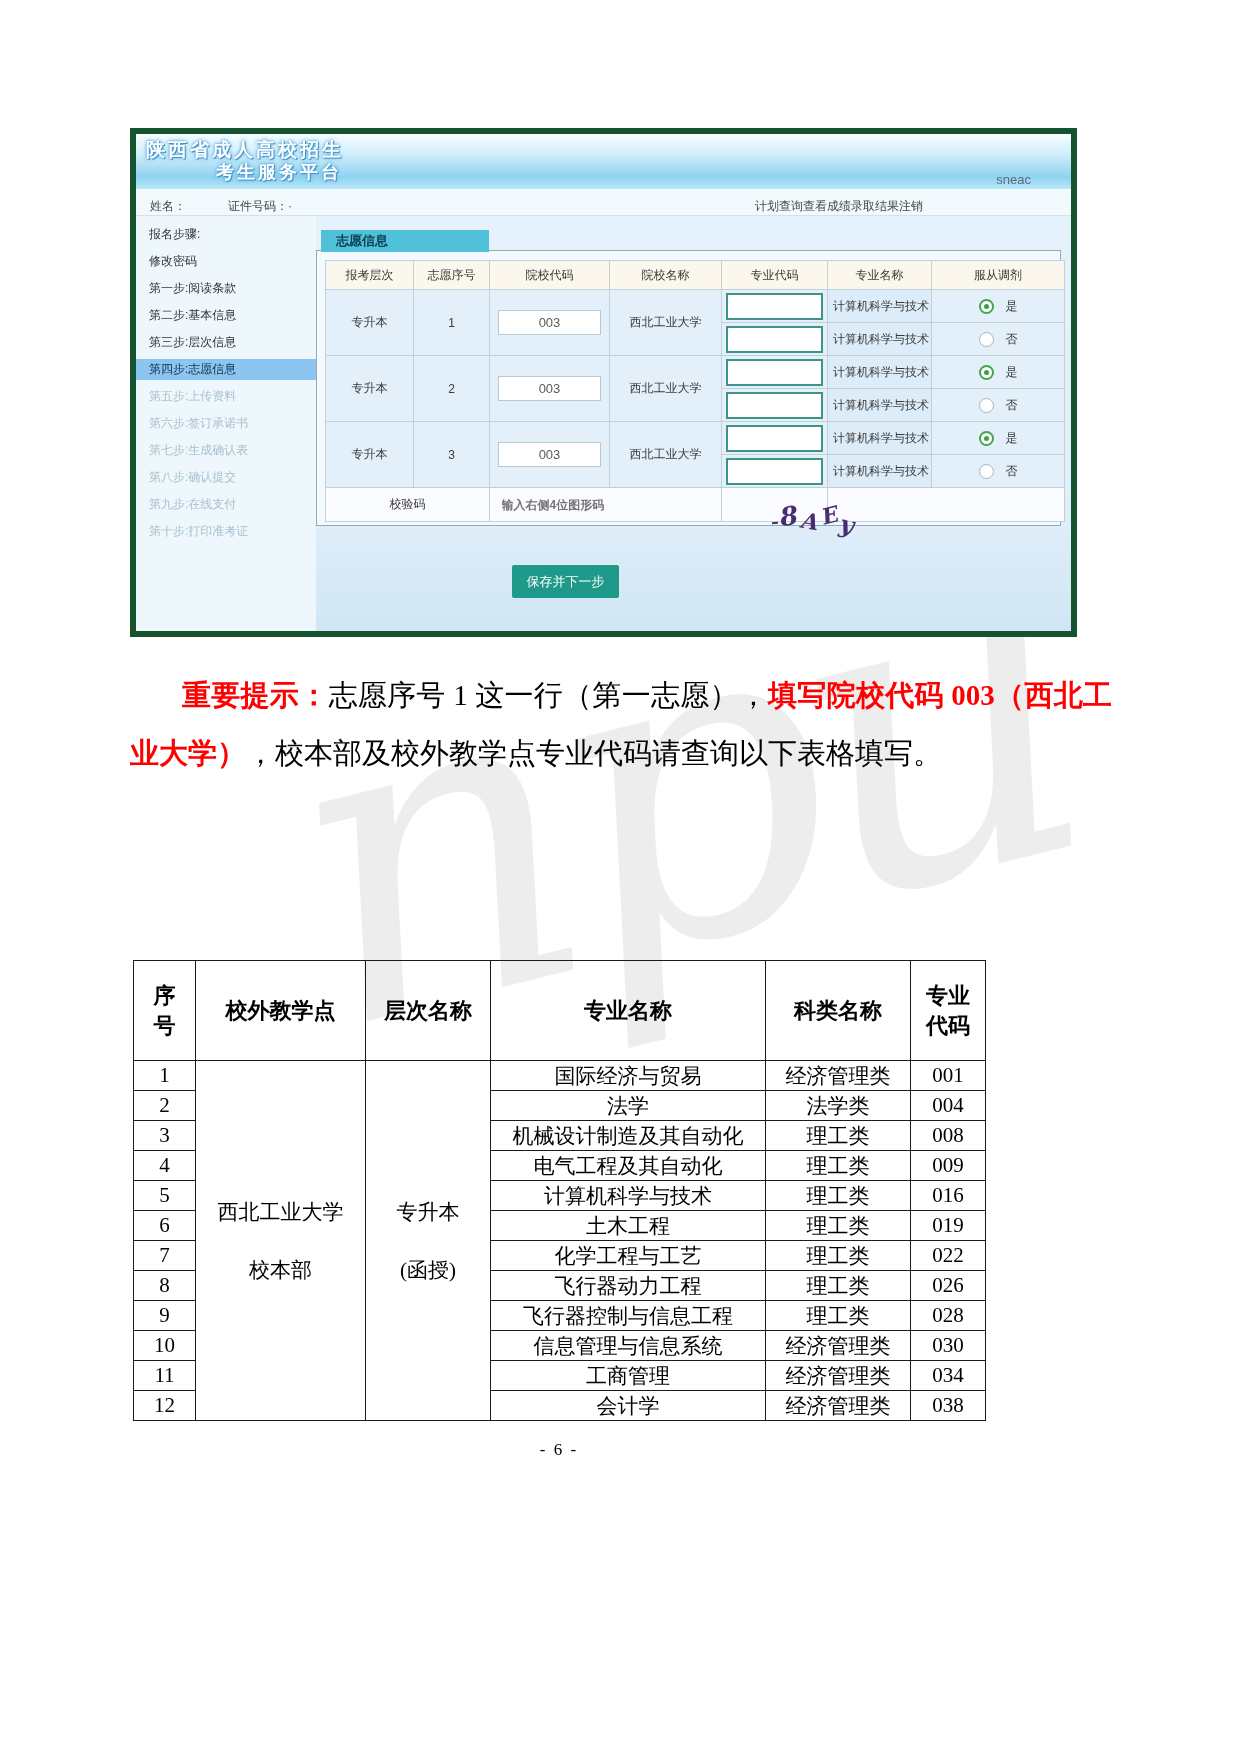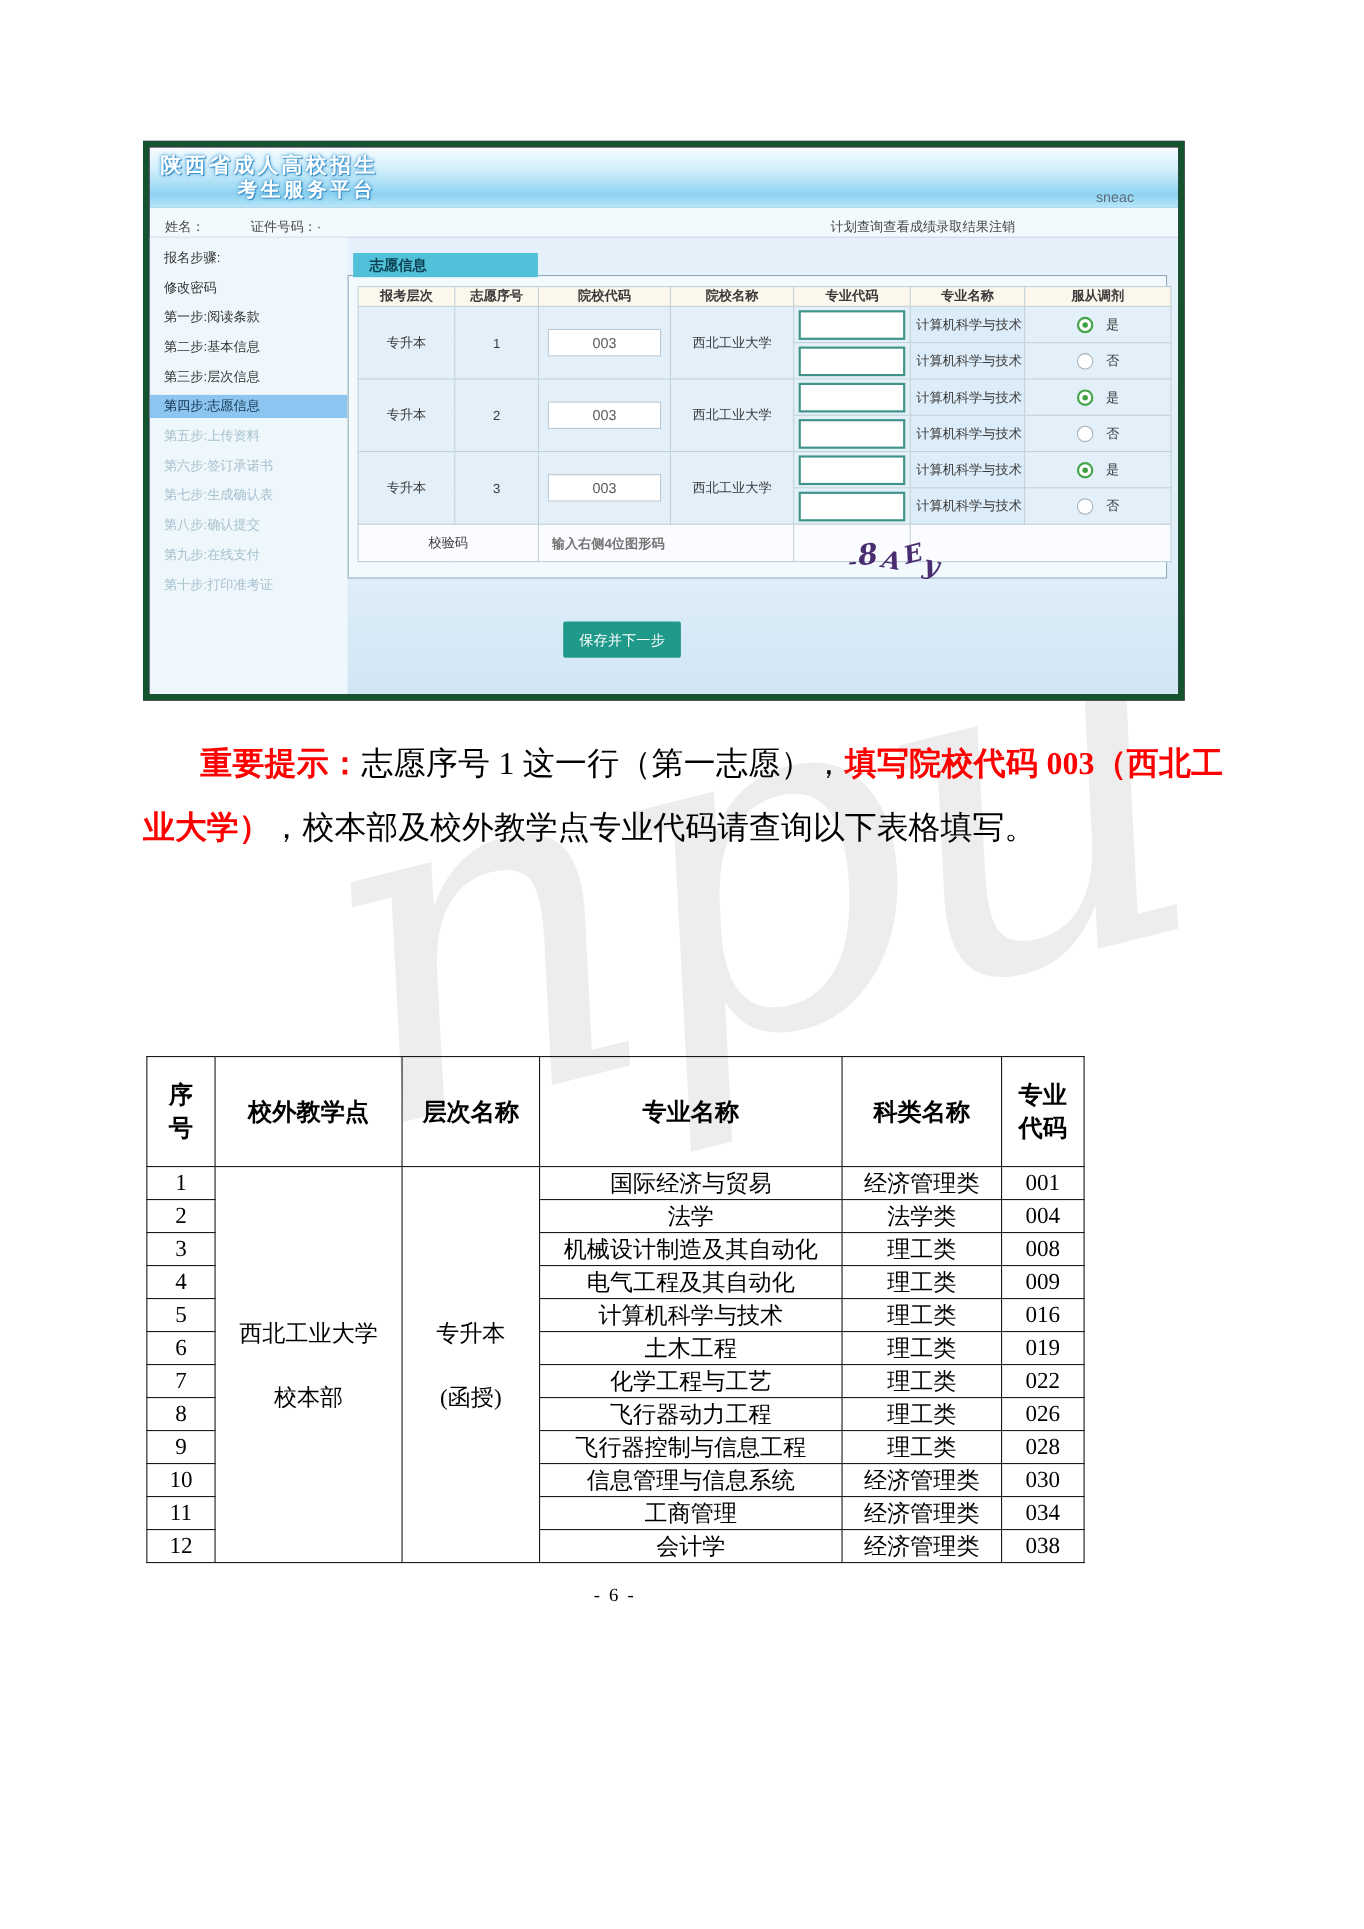--- a/index.html
+++ b/index.html
@@ -53,21 +53,21 @@
   .tab {
     position:absolute; left:5px; top:14px; width:168px; height:22px; z-index:3;
     background:#51c1d9; color:#0c4254; font-size:13px; font-weight:bold;
     display:flex; align-items:center; padding-left:15px;
   }
   .panel {
     position:absolute; left:0; top:34px; right:10px; height:276px; z-index:2;
     border:1px solid #93abb9; background:#f3fafe; padding:9px 8px 0 8px;
   }
   table.vol { width:100%; border-collapse:collapse; table-layout:fixed; font-size:12px; color:#3a3a3a; }
-  .vol th { background:#fcf7ec; border:1px solid #c2d1d9; height:18px; font-weight:bold; }
+  .vol th { background:#fcf7ec; border:1px solid #c2d1d9; height:29px; font-weight:normal; }
   .vol td { border:1px solid #c2d1d9; height:33px; background:#e3f0fa; text-align:center; }
   .vol td.mname { text-align:left; padding-left:5px; background:#dcecf8; }
   .code-input {
     width:86%; height:25px; border:1px solid #b9c9d3; background:#fff;
     text-align:center; color:#5a5a5a; font-size:13px;
   }
   .major-input { width:92%; height:27px; border:2px solid #3e9488; background:#fff; }
   .obey { display:flex; align-items:center; justify-content:center; gap:12px; }
   .radio { width:15px; height:15px; border-radius:50%; background:#fff; position:relative; cursor:pointer; flex:none; }
   .radio.sel { border:2px solid #46a54a; }

